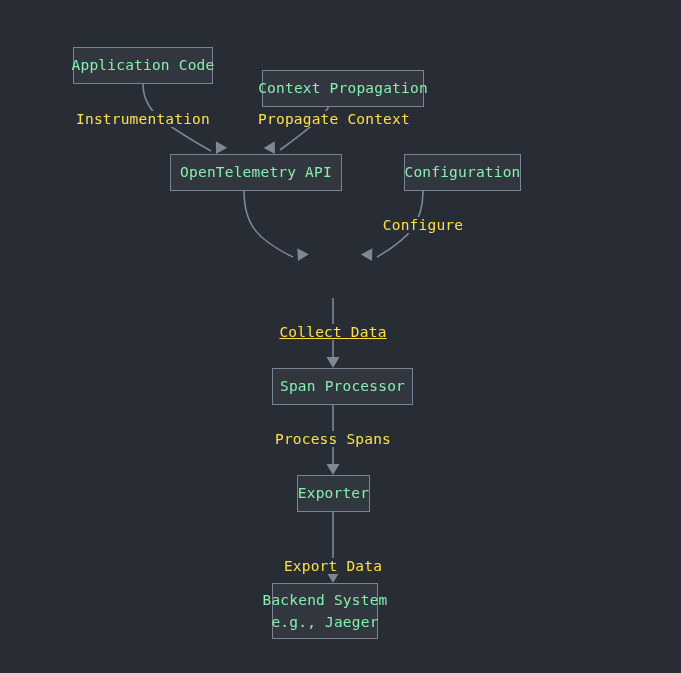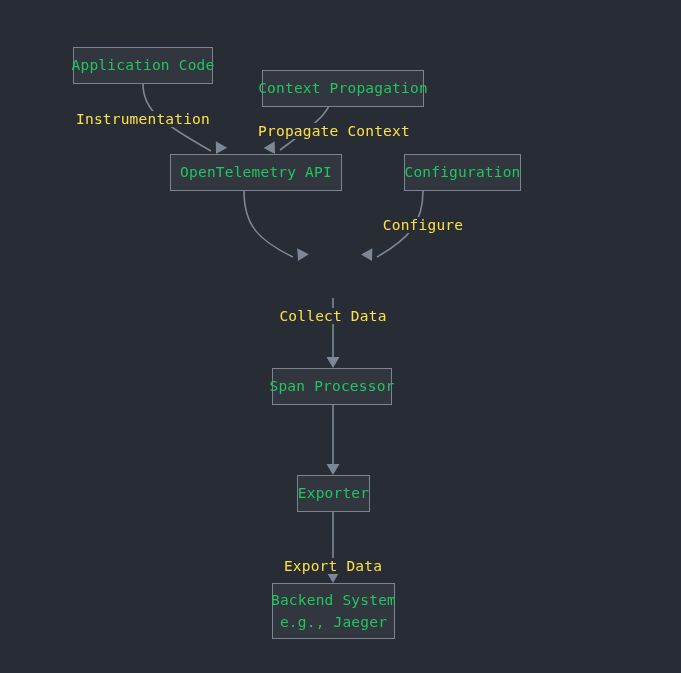--- a/index.html
+++ b/index.html
@@ -20,21 +20,21 @@
     left: 0;
     top: 0;
     width: 681px;
     height: 673px;
   }
   .node {
     position: absolute;
     box-sizing: border-box;
     background: #31363f;
     border: 1px solid #7a8494;
-    color: #22c55e;
+    color: #86efac;
     font-family: "DejaVu Sans Mono", "Liberation Mono", monospace;
     font-size: 14.5px;
     letter-spacing: 0.2px;
     display: flex;
     flex-direction: column;
     align-items: center;
     justify-content: center;
     text-align: center;
     line-height: 1.55;
     white-space: pre;
@@ -70,24 +70,25 @@
       <path d="M 423,191 C 423,222 410,238 377,257" fill="none" stroke="#7d8796" stroke-width="1.6"></path>
       <polygon points="-6.5,-11 6.5,-11 0,0" fill="#7d8796" transform="translate(372,261) rotate(-29)"></polygon>
       <path d="M 333,298 L 333,363" fill="none" stroke="#7d8796" stroke-width="1.6"></path>
       <polygon points="-6.5,-11 6.5,-11 0,0" fill="#7d8796" transform="translate(333,368) rotate(0)"></polygon>
       <path d="M 333,405 L 333,470" fill="none" stroke="#7d8796" stroke-width="1.6"></path>
       <polygon points="-6.5,-11 6.5,-11 0,0" fill="#7d8796" transform="translate(333,475) rotate(0)"></polygon>
       <path d="M 333,512 L 333,578" fill="none" stroke="#7d8796" stroke-width="1.6"></path>
       <polygon points="-6.5,-11 6.5,-11 0,0" fill="#7d8796" transform="translate(333,583) rotate(0)"></polygon>
     </svg>
 <div class="edge-label" style="left: 143px; top: 119px;">Instrumentation</div>
-    <div class="edge-label" style="left: 334px; top: 131px;">Propagate Context</div>
+    <div class="edge-label" style="left: 334px; top: 119px;">Propagate Context</div>
     <div class="edge-label" style="left: 423px; top: 225px;">Configure</div>
-    <div class="edge-label" style="left: 333px; top: 316px;">Collect Data</div>
+    <div class="edge-label" style="left: 333px; top: 332px; text-decoration: underline;">Collect Data</div>
+    <div class="edge-label" style="left: 333px; top: 439px;">Process Spans</div>
     <div class="edge-label" style="left: 333px; top: 566px;">Export Data</div>
     <div class="node" style="left: 73px; top: 47px; width: 140px; height: 37px;"><span class="node-line">Application Code</span></div>
     <div class="node" style="left: 262px; top: 47px; width: 162px; height: 37px; margin-top: 23px;"><span class="node-line">Context Propagation</span></div>
     <div class="node" style="left: 170px; top: 154px; width: 172px; height: 37px;"><span class="node-line">OpenTelemetry API</span></div>
     <div class="node" style="left: 365px; top: 154px; width: 117px; height: 37px; margin-left: 39px;"><span class="node-line">Configuration</span></div>
-    <div class="node" style="left: 272px; top: 368px; width: 120px; height: 37px;"><span class="node-line">Span Processor</span></div>
+    <div class="node" style="left: 272px; top: 368px; width: 141px; height: 37px;"><span class="node-line">Span Processor</span></div>
     <div class="node" style="left: 297px; top: 475px; width: 73px; height: 37px;"><span class="node-line">Exporter</span></div>
-    <div class="node" style="left: 272px; top: 583px; width: 123px; height: 56px;"><span class="node-line">Backend System</span><span class="node-line">e.g., Jaeger</span></div>
+    <div class="node" style="left: 272px; top: 583px; width: 106px; height: 56px;"><span class="node-line">Backend System</span><span class="node-line">e.g., Jaeger</span></div>
   </div>
 
 </body></html>

